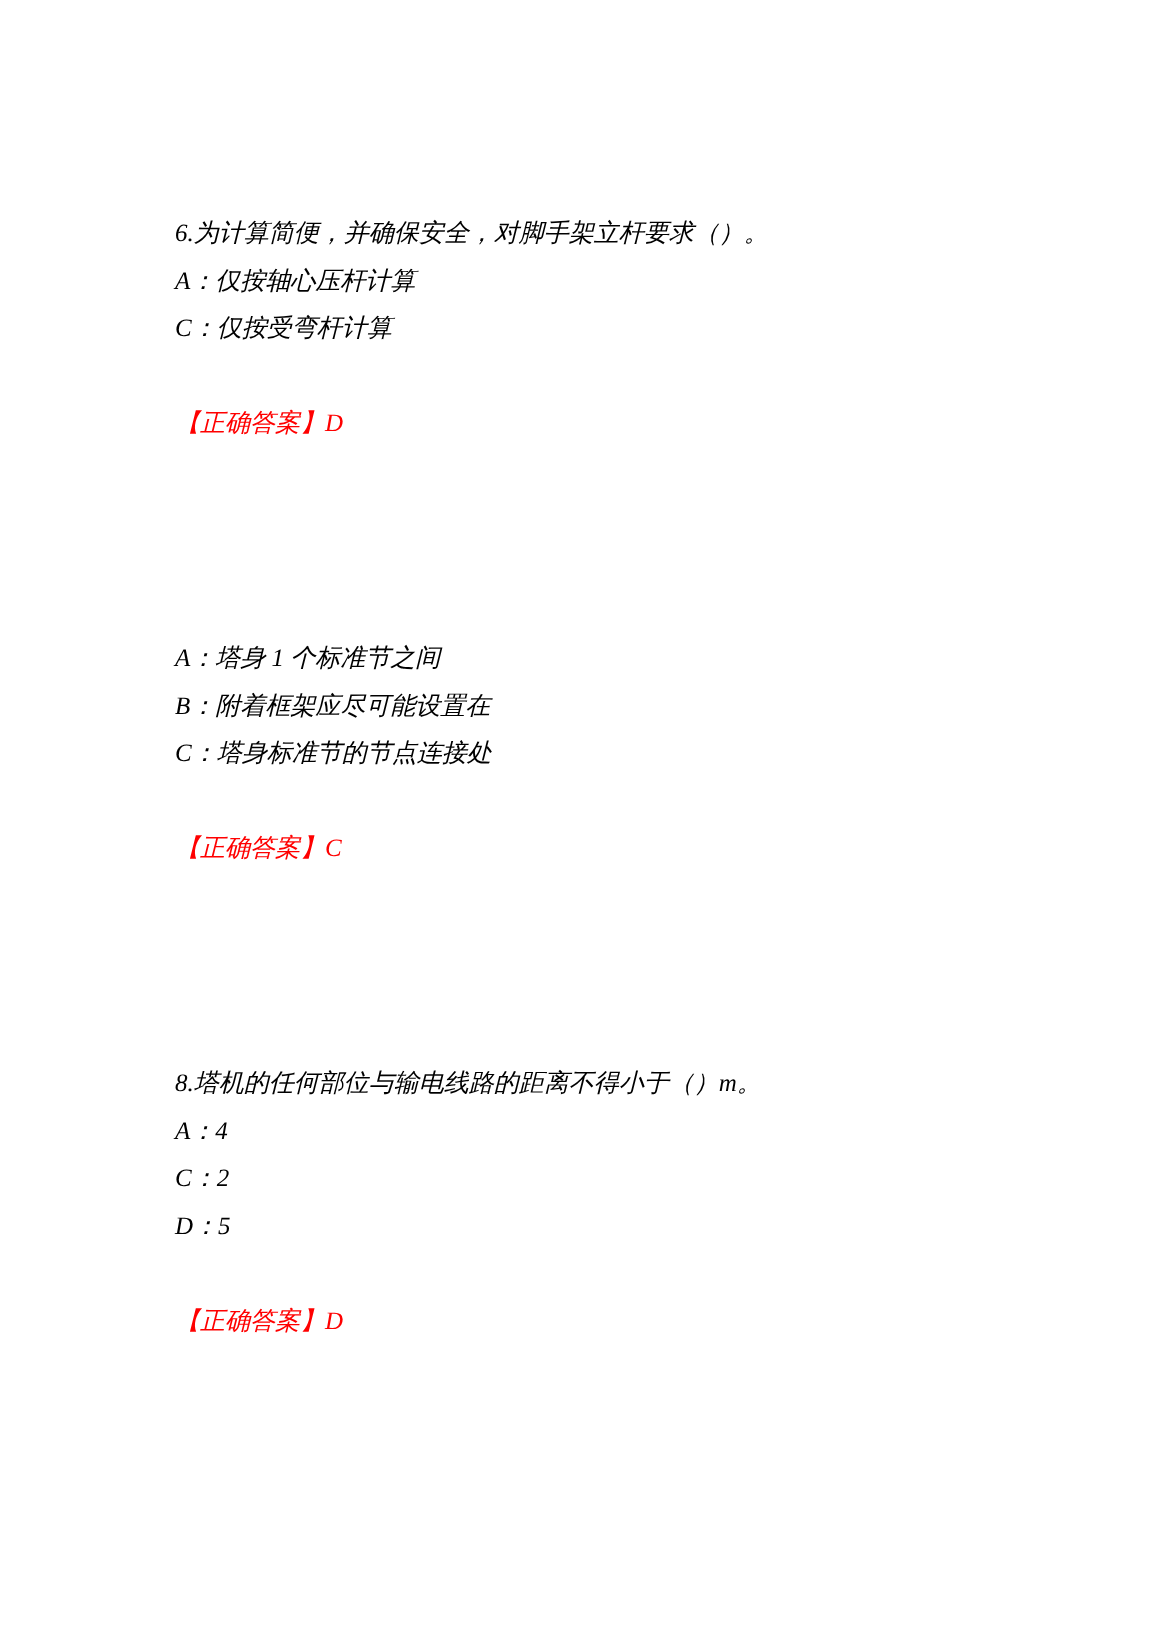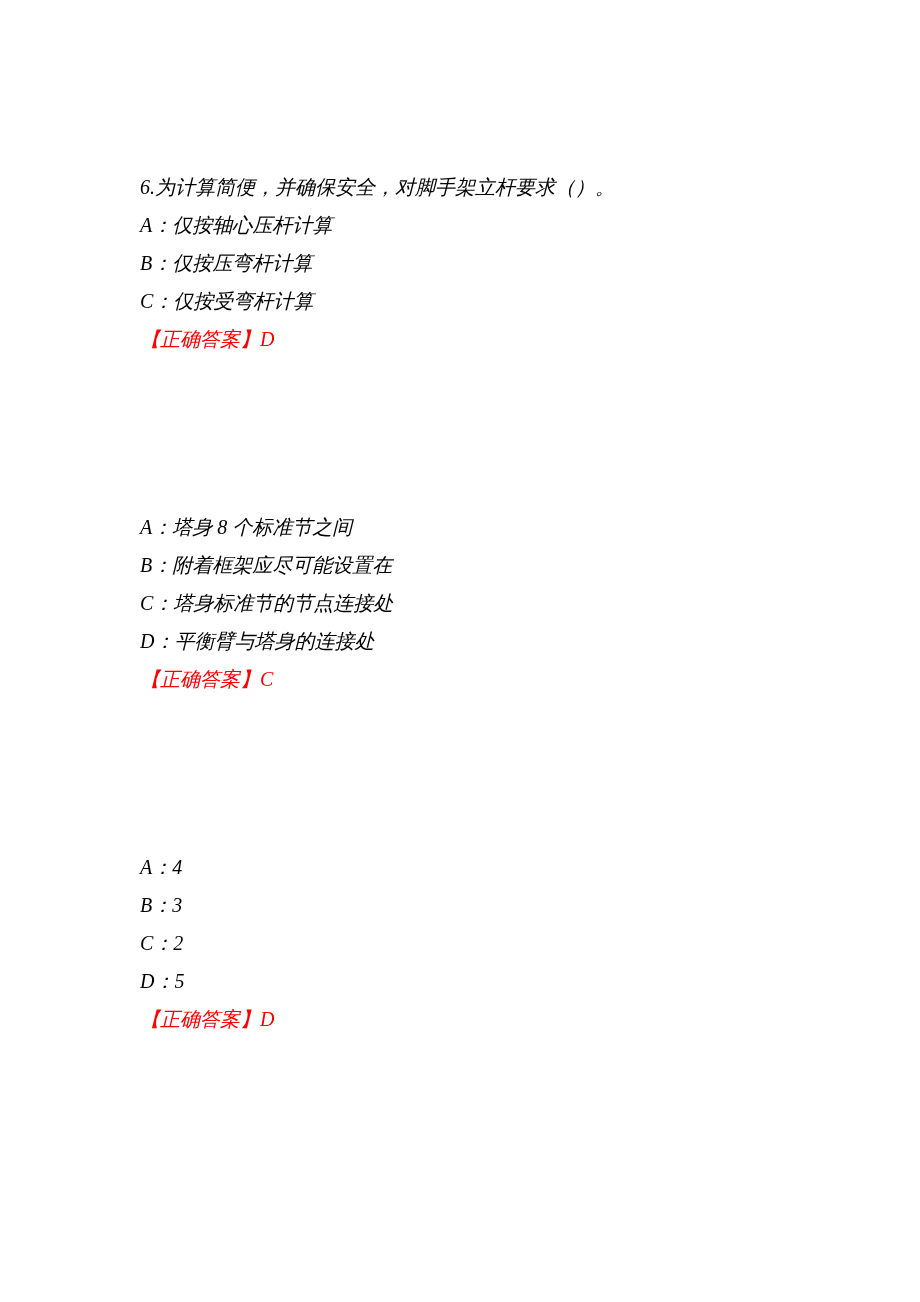--- a/index.html
+++ b/index.html
@@ -21,54 +21,55 @@
     .question-block {
       margin-bottom: 150px;
     }
     .question-text {
       margin-bottom: 0;
     }
     .option {
       margin-bottom: 0;
     }
     .answer-section {
+      margin-top: 38px;
     }
     .answer-label {
       color: #ff0000;
     }
     .answer-value {
       color: #ff0000;
     }
   </style>
 </head>
 <body>
 
 <div class="question-block">
   <div class="question-text">
     <span>6.</span><span>为计算简便，并确保安全，对脚手架立杆要求（）。</span>
   </div>
   <div class="option">A：仅按轴心压杆计算</div>
-  <div class="option">B：仅按压弯杆计算</div>
   <div class="option">C：仅按受弯杆计算</div>
   <div class="answer-section">
     <span class="answer-label">【正确答案】</span><span class="answer-value">D</span>
   </div>
 </div>
 
 <div class="question-block">
-  <div class="option">A：塔身 8 个标准节之间</div>
+  <div class="option">A：塔身 1 个标准节之间</div>
   <div class="option">B：附着框架应尽可能设置在</div>
   <div class="option">C：塔身标准节的节点连接处</div>
-  <div class="option">D：平衡臂与塔身的连接处</div>
   <div class="answer-section">
     <span class="answer-label">【正确答案】</span><span class="answer-value">C</span>
   </div>
 </div>
 
 <div class="question-block">
+  <div class="question-text">
+    <span>8.</span><span>塔机的任何部位与输电线路的距离不得小于（）m。</span>
+  </div>
   <div class="option">A：4</div>
-  <div class="option">B：3</div>
   <div class="option">C：2</div>
   <div class="option">D：5</div>
   <div class="answer-section">
     <span class="answer-label">【正确答案】</span><span class="answer-value">D</span>
   </div>
 </div>
 
 </body></html>

